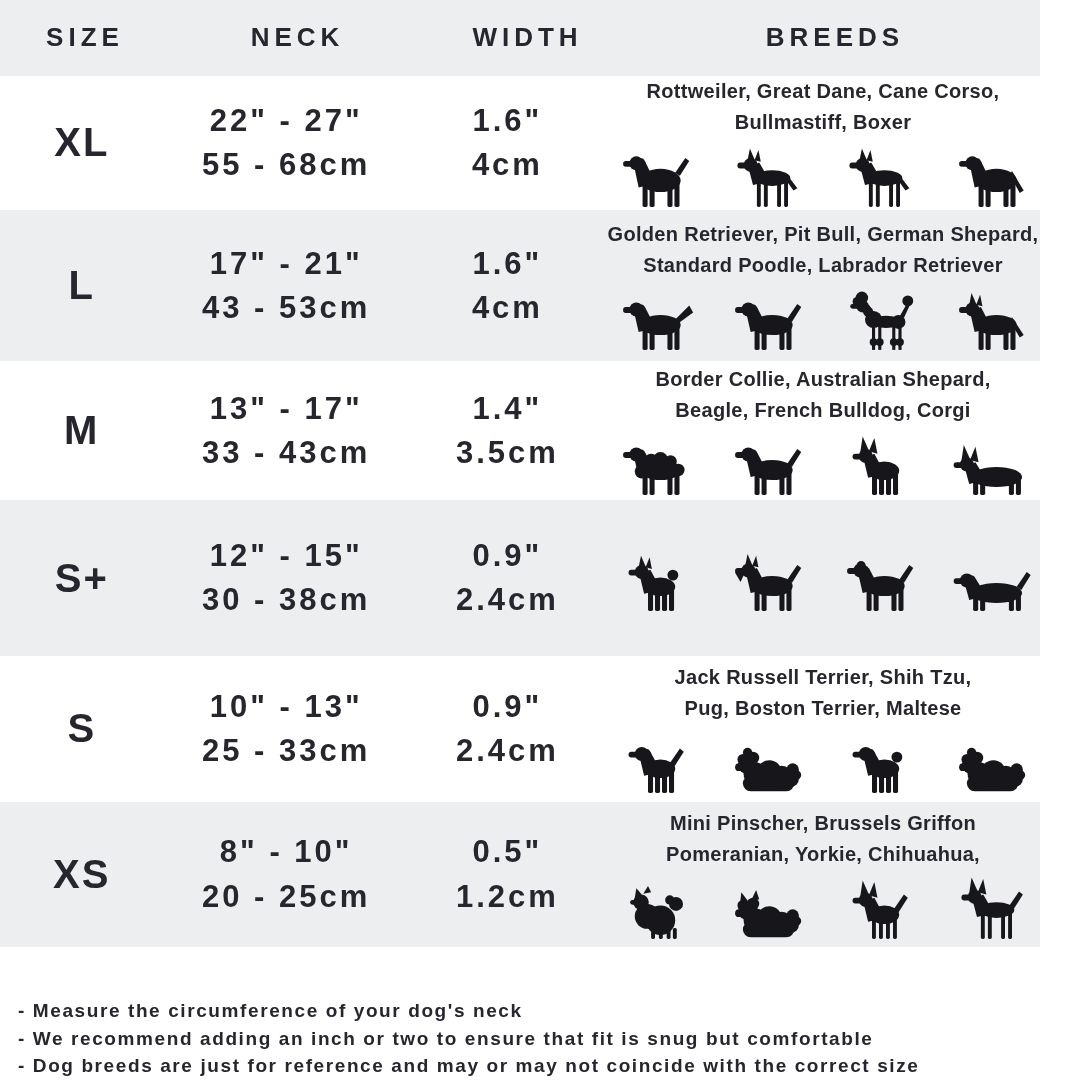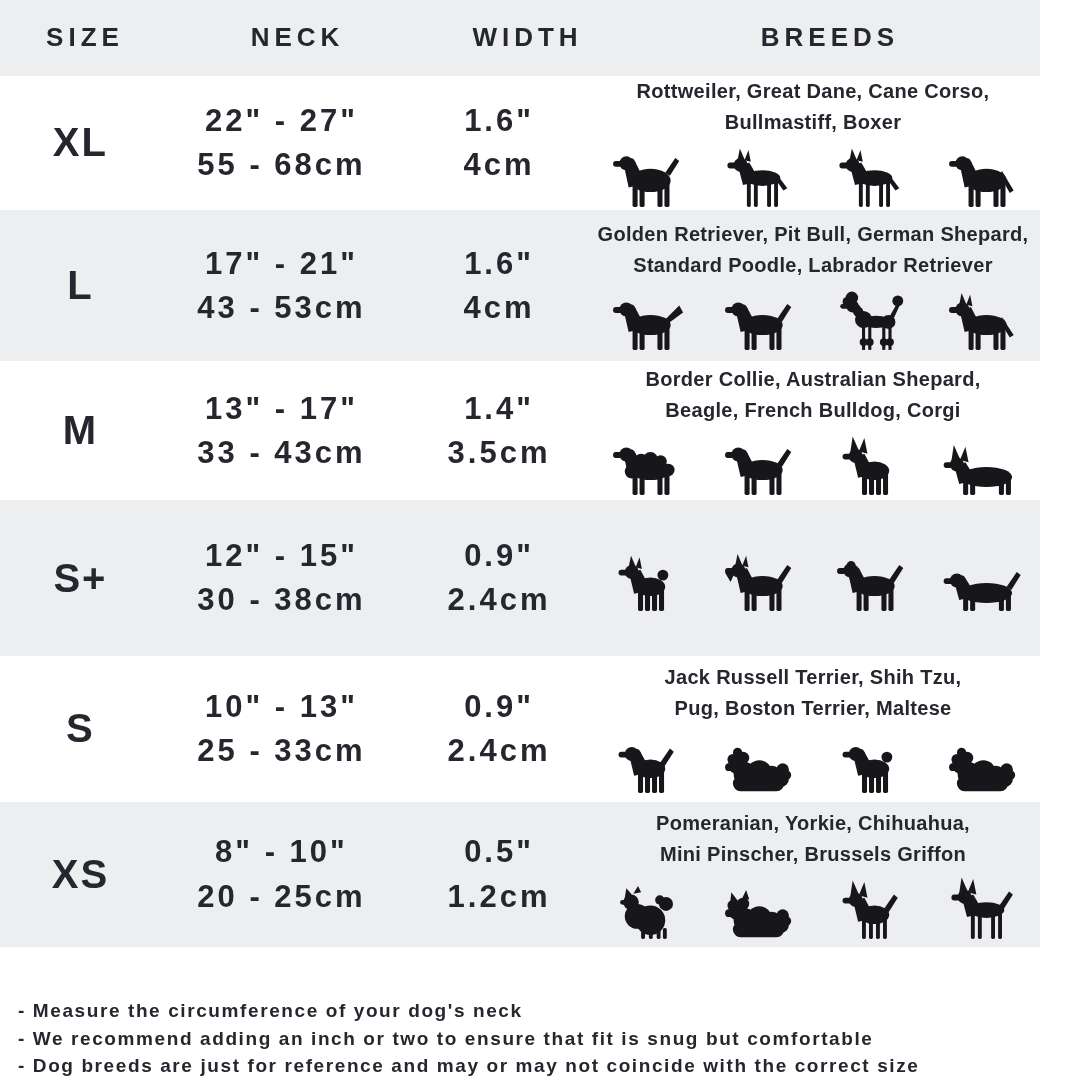--- a/index.html
+++ b/index.html
@@ -14,21 +14,21 @@
   .sheet{width:1040px;height:1080px;display:flex;flex-direction:column;}
   .row{display:flex;align-items:center;width:100%;box-sizing:border-box;}
   .row.alt{background:#edeef0;}
   .hrow{height:78px;background:#edeef0;}
   .h0{height:138px;} .h1{height:156px;} .h2{height:143px;}
   .h3{height:160px;} .h4{height:150px;} .h5{height:150px;}
 
   .col-size{width:170px;display:flex;justify-content:center;align-items:center;}
   .col-neck{width:255px;display:flex;flex-direction:column;justify-content:center;align-items:center;}
   .col-width{width:205px;display:flex;flex-direction:column;justify-content:center;align-items:center;}
-  .col-breeds{flex:1;display:flex;flex-direction:column;justify-content:center;align-items:center;padding-right:10px;}
+  .col-breeds{flex:1;display:flex;flex-direction:column;justify-content:center;align-items:center;}
 
   .hcell{font-weight:bold;font-size:26px;letter-spacing:5px;text-align:center;}
   .hrow .col-size,.hrow .col-neck,.hrow .col-width{flex-direction:row;}
 
   .size-label{font-weight:bold;font-size:40px;letter-spacing:2px;}
   .val{font-weight:bold;font-size:31px;letter-spacing:3px;line-height:1.42;white-space:nowrap;}
 
   .btext{font-weight:bold;font-size:20px;line-height:1.55;text-align:center;letter-spacing:0.3px;}
   .icons{display:flex;align-items:flex-end;justify-content:center;gap:14px;margin-top:2px;}
   .icons svg{width:98px;height:70px;display:block;}
@@ -467,22 +467,22 @@
     <div class="col-neck">
       <div class="val">8" - 10"</div>
       <div class="val">20 - 25cm</div>
     </div>
     <div class="col-width">
       <div class="val">0.5"</div>
       <div class="val">1.2cm</div>
     </div>
     <div class="col-breeds">
       <div class="btext">
+        <div>Mini Pinscher, Brussels Griffon</div>
         <div>Pomeranian, Yorkie, Chihuahua,</div>
-        <div>Mini Pinscher, Brussels Griffon</div>
       </div>
       <div class="icons">
         <svg viewBox="0 -10 110 90">
             <g fill="#17171b">
               <rect x="50" y="62" width="5" height="14" rx="2"></rect>
               <rect x="60" y="62" width="5" height="14" rx="2"></rect>
               <rect x="70" y="62" width="5" height="14" rx="2"></rect>
               <rect x="78" y="62" width="5" height="14" rx="2"></rect>
               <circle cx="62" cy="52" r="19"></circle>
               <circle cx="45" cy="47" r="16"></circle>

